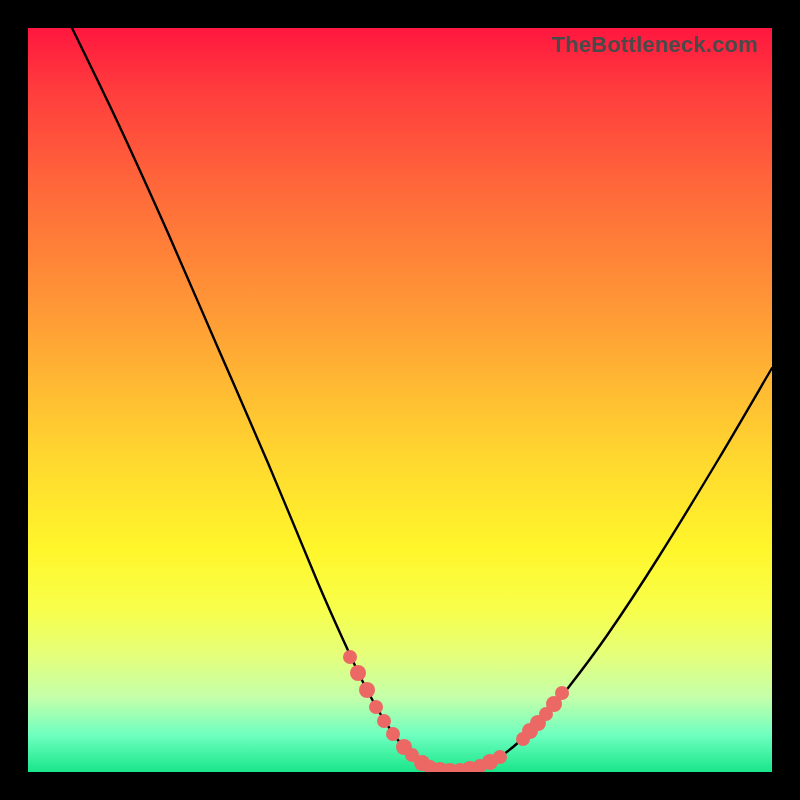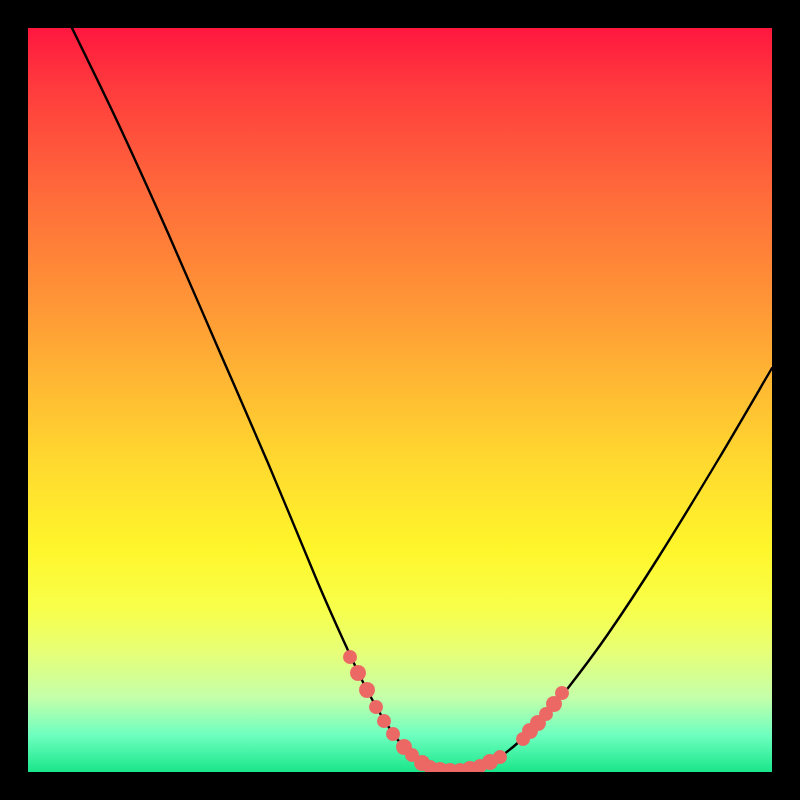--- a/index.html
+++ b/index.html
@@ -59,20 +59,21 @@
   }
   .mark {
     fill: #eb6864;
     stroke: none;
   }
 </style>
 </head>
 <body>
 
 <div class="frame">
+  <div class="watermark">TheBottleneck.com</div>
   <svg class="plot" viewBox="0 0 744 744">
     <path id="curve-path" class="curve" d="M 44 0 C 51.7 15.8, 74.0 60.8, 90 95 C 106.0 129.2, 123.3 167.5, 140 205 C 156.7 242.5, 173.3 281.7, 190 320 C 206.7 358.3, 223.3 395.8, 240 435 C 256.7 474.2, 277.0 524.5, 290 555 C 303.0 585.5, 310.0 600.5, 318 618 C 326.0 635.5, 331.3 647.2, 338 660 C 344.7 672.8, 351.0 684.3, 358 695 C 365.0 705.7, 373.0 716.7, 380 724 C 387.0 731.3, 393.0 735.8, 400 739 C 407.0 742.2, 414.0 742.8, 422 743 C 430.0 743.2, 440.0 742.2, 448 740 C 456.0 737.8, 462.7 734.5, 470 730 C 477.3 725.5, 485.0 719.2, 492 713 C 499.0 706.8, 504.0 701.8, 512 693 C 520.0 684.2, 528.7 674.5, 540 660 C 551.3 645.5, 565.0 627.7, 580 606 C 595.0 584.3, 611.7 559.0, 630 530 C 648.3 501.0, 671.0 463.7, 690 432 C 709.0 400.3, 735.0 355.3, 744 340 "></path>
     <g id="marker-group">
         <circle cx="322" cy="629" r="7" class="mark"></circle>
         <circle cx="330" cy="645" r="8" class="mark"></circle>
         <circle cx="339" cy="662" r="8" class="mark"></circle>
         <circle cx="348" cy="679" r="7" class="mark"></circle>
         <circle cx="356" cy="693" r="7" class="mark"></circle>
         <circle cx="365" cy="706" r="7" class="mark"></circle>
         <circle cx="376" cy="719" r="8" class="mark"></circle>

